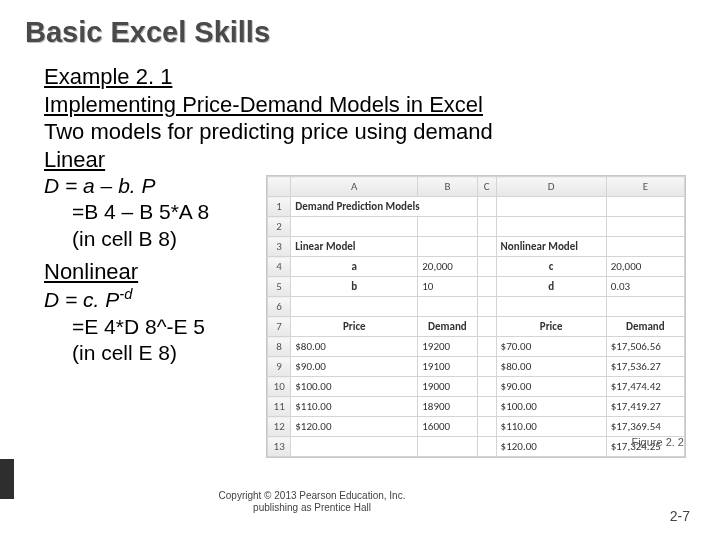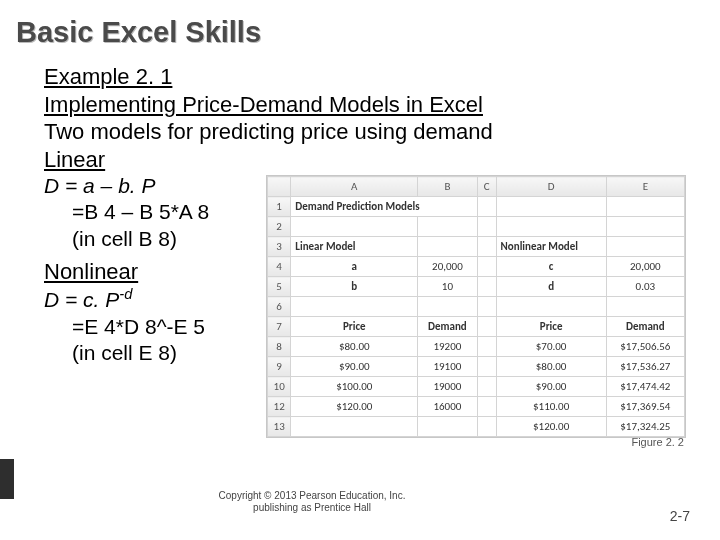--- a/index.html
+++ b/index.html
@@ -12,21 +12,21 @@
     color: #000;
     position: relative;
   }
   .slide {
     width: 720px;
     height: 540px;
     position: relative;
     box-sizing: border-box;
   }
   .title-area {
-    padding: 16px 0 0 16px;
+    padding: 16px 0 0 25px;
   }
   .title {
     font-size: 29px;
     font-weight: 700;
     color: #4a4a4a;
     text-shadow: 1px 1px 0 #bbb;
     margin: 0 0 10px 0;
   }
   .body-area {
     padding: 4px 16px 0 44px;
@@ -79,21 +79,21 @@
     width: 22px;
     background: linear-gradient(#f7f7f7, #e7e7e7);
   }
   table.excel td.rowhdr {
     background: linear-gradient(#f7f7f7, #e7e7e7);
     text-align: center;
     color: #555;
     width: 22px;
   }
   table.excel td { background: #fff; }
-  td.num { text-align: center; }
+  td.num { text-align: left; }
   td.bold { font-weight: 700; }
 
   .fig-caption {
     position: absolute;
     right: 36px;
     top: 436px;
     font-size: 11px;
     color: #555;
   }
   .dark-bar {
@@ -245,20 +245,28 @@
       </tr>
       <tr>
         <td class="rowhdr">10</td>
         <td class="num">$100.00</td>
         <td class="num">19000</td>
         <td></td>
         <td class="num">$90.00</td>
         <td class="num">$17,474.42</td>
       </tr>
       <tr>
+        <td class="rowhdr">11</td>
+        <td class="num">$110.00</td>
+        <td class="num">18900</td>
+        <td></td>
+        <td class="num">$100.00</td>
+        <td class="num">$17,419.27</td>
+      </tr>
+      <tr>
         <td class="rowhdr">12</td>
         <td class="num">$120.00</td>
         <td class="num">16000</td>
         <td></td>
         <td class="num">$110.00</td>
         <td class="num">$17,369.54</td>
       </tr>
       <tr>
         <td class="rowhdr">13</td>
         <td></td>

